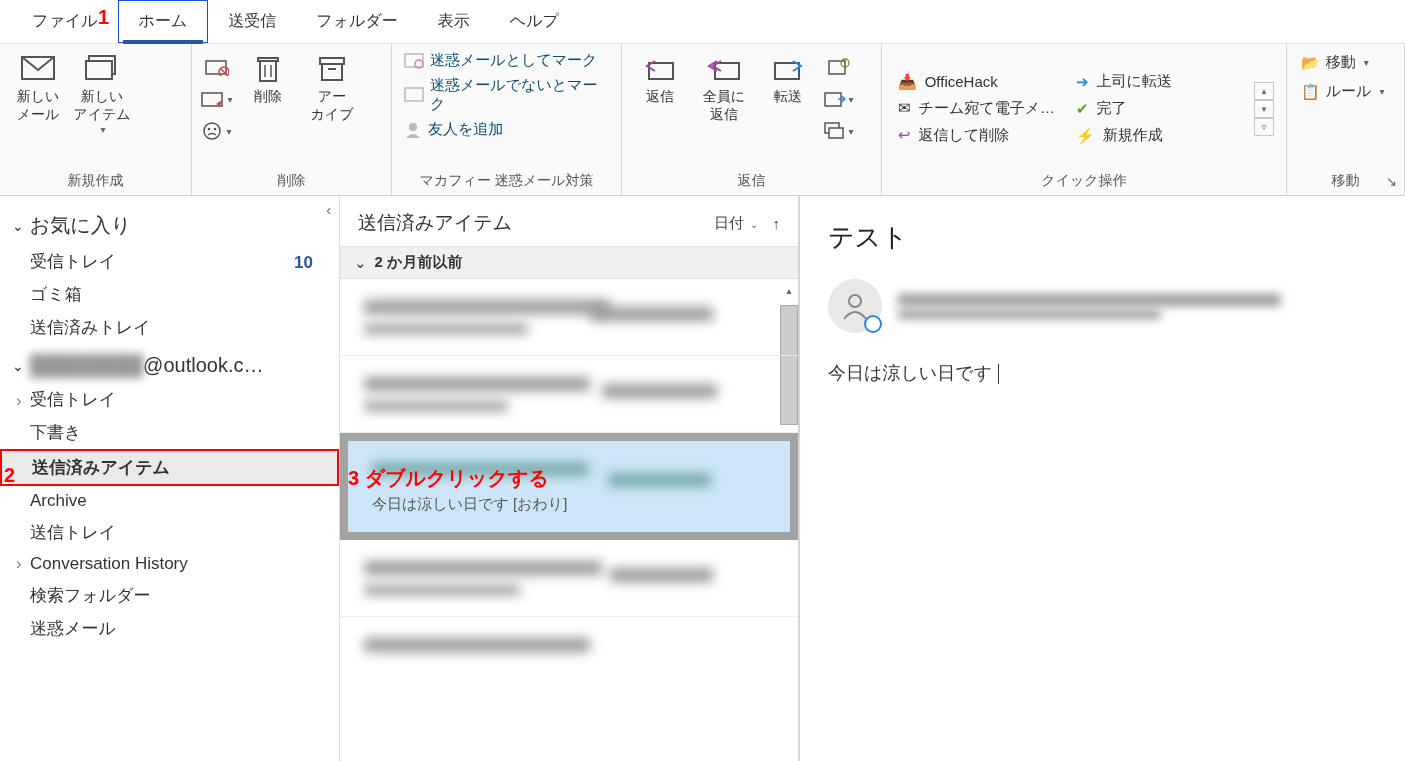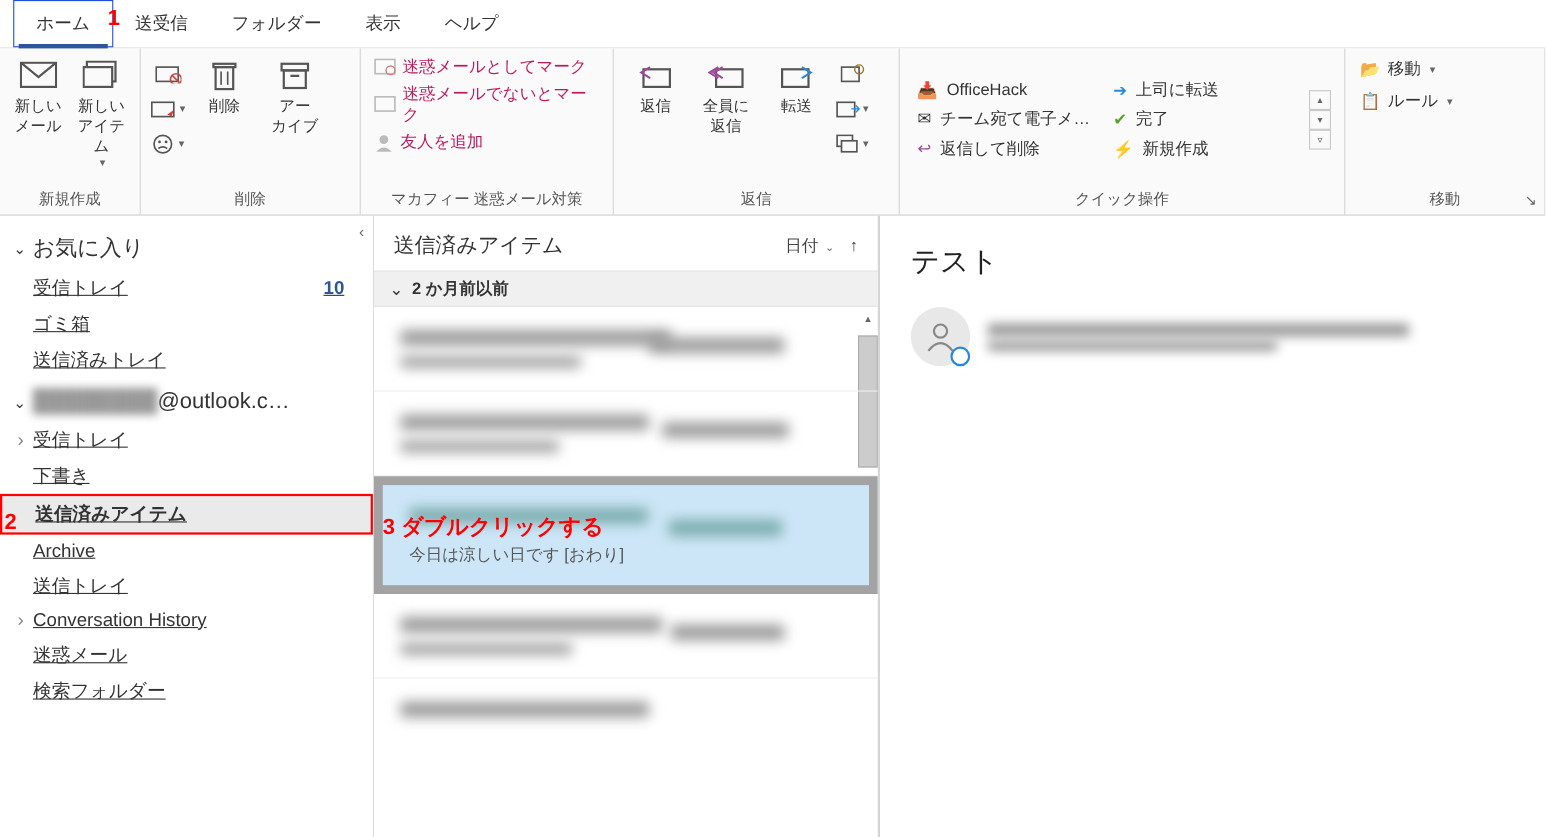--- a/index.html
+++ b/index.html
@@ -13,33 +13,33 @@
   
   
   .ribbon { display: flex; border-bottom: 1px solid #d0d0d0; height: 152px; background: #fafafa; }
   .ribbon-group { display: flex; flex-direction: column; border-right: 1px solid #d5d5d5; padding: 4px 6px 0; }
   .ribbon-group-body { display:flex; flex: 1; align-items:flex-start; }
   .ribbon-group-label { text-align: center; font-size: 14px; color: #555; padding: 3px 0 5px; display:flex; justify-content:center; align-items:center; gap:8px; }
   .ribbon-btn-large { display:flex; flex-direction:column; align-items:center; justify-content:flex-start; width:64px; padding:6px 2px; font-size:14px; color:#333; cursor:pointer; text-align:center; }
   .ribbon-btn-large .ico { width:34px; height:28px; margin-bottom:6px; display:flex; align-items:center; justify-content:center; }
   .ribbon-col { display:flex; flex-direction:column; justify-content:flex-start; gap:2px; padding:4px 2px; }
   .ribbon-mini { width:34px; height:30px; display:flex; align-items:center; justify-content:center; cursor:pointer; }
-  .mcafee-row { display:flex; align-items:center; gap:6px; padding:3px 6px; color:#be185d; cursor:pointer; font-size:15px; }
+  .mcafee-row { display:flex; align-items:center; gap:6px; padding:3px 6px; color:#0c4a6e; cursor:pointer; font-size:15px; }
   .quick-row { display:flex; align-items:center; gap:8px; padding:2px 4px; cursor:pointer; font-size:15px; }
   .quick-col { display:flex; flex-direction:column; gap:4px; width:180px; }
   .external-row { display:flex; align-items:center; gap:6px; padding:5px 8px; cursor:pointer; font-size:15px; }
   .chev { font-size:10px; color:#666; margin-left:2px; }
   
   
   .main { display:flex; height: calc(761px - 44px - 152px); }
   .nav-pane { width: 340px; border-right: 1px solid #ddd; position:relative; padding-top:10px; }
   .collapse-btn { position:absolute; top:6px; right:8px; font-size:14px; color:#666; cursor:pointer; }
   .nav-section-header { display:flex; align-items:center; padding:6px 12px; font-size:20px; color:#333; cursor:pointer; }
   .nav-section-header .caret { margin-right:6px; font-size:14px; }
-  .nav-item { display:flex; align-items:center; padding:5px 12px 5px 30px; font-size:17px; color:#333; cursor:pointer; position:relative;text-decoration:underline; }
+  .nav-item { display:flex; align-items:flex-end; padding:5px 12px 5px 30px; font-size:17px; color:#333; cursor:pointer; position:relative; }
   .nav-item .count { margin-left:auto; color:#2b579a; font-weight:bold; padding-right:14px; }
   .nav-item.indent::before { content:"›"; color:#888; position:absolute; left:16px; }
   .nav-item.selected { background:#eaeaea; font-weight:bold; border:2px solid #ff0000; }
   .acct-header { display:flex; align-items:center; padding:10px 12px 6px; font-size:20px; }
   .acct-header .caret { margin-right:6px; font-size:14px; }
   .acct-blur { filter: blur(4px); color:#999; }
   
   
   .msglist { width: 460px; border-right: 2px solid #d5d5d5; display:flex; flex-direction:column; position:relative; }
   .msglist-header { display:flex; align-items:center; padding:14px 18px 10px; font-size:19px; }
@@ -69,30 +69,31 @@
   .updown { display:flex; flex-direction:column; align-items:center; margin-left:4px; }
   .updown div { width:20px; height:18px; border:1px solid #c8c8c8; display:flex; align-items:center; justify-content:center; font-size:9px; color:#666; cursor:pointer; }
   svg { display:block; }
 </style>
 </head>
 <body>
 
 <div class="anno" style="left:98px; top:6px;">1</div>
 
 <div class="menubar">
+  <div class="menubar-item">ファイル</div>
   <div class="menubar-item active">ホーム</div>
   <div class="menubar-item">送受信</div>
   <div class="menubar-item">フォルダー</div>
   <div class="menubar-item">表示</div>
   <div class="menubar-item">ヘルプ</div>
 </div>
 
 <div class="ribbon">
 
-  <div class="ribbon-group" style="width:128px;">
+  <div class="ribbon-group" style="width:192px;">
     <div class="ribbon-group-body">
       <div class="ribbon-btn-large">
         <span class="ico">
           <svg width="34" height="24" viewBox="0 0 34 24">
               <rect x="1" y="1" width="32" height="22" fill="none" stroke="#555" stroke-width="2"></rect>
               <path d="M1 1 L17 14 L33 1" fill="none" stroke="#555" stroke-width="2"></path>
             </svg>
         </span>
         <span style="white-space:pre-line;">新しい
 メール</span>
@@ -350,24 +351,24 @@
     <div class="nav-item">
         <span>Archive</span>
       </div>
     <div class="nav-item">
         <span>送信トレイ</span>
       </div>
     <div class="nav-item indent">
         <span>Conversation History</span>
       </div>
     <div class="nav-item">
+        <span>検索フォルダー</span>
+      </div>
+    <div class="nav-item">
         <span>迷惑メール</span>
-      </div>
-    <div class="nav-item">
-        <span>検索フォルダー</span>
       </div>
   </div>
 
   <div class="msglist">
     <div class="msglist-header">
       <span>送信済みアイテム</span>
       <span class="sort">
         <span><span>日付</span> <span class="chev">⌄</span></span>
         <span>↑</span>
       </span>
@@ -417,15 +418,18 @@
         <svg width="30" height="30">
             <circle cx="15" cy="10" r="6" fill="none" stroke="#888" stroke-width="2"></circle>
             <path d="M4 28 q11 -14 22 0" fill="none" stroke="#888" stroke-width="2"></path>
           </svg>
       </div>
       <div class="sender-info" style="flex:1;">
         <div class="blur-line" style="width:80%;"></div>
         <div class="blur-line" style="width:55%; height:9px;"></div>
       </div>
     </div>
+    <div class="reading-body">
+      <span>今日は涼しい日です</span><span class="cursor"></span>
+    </div>
   </div>
 
 </div>
 
 </body></html>

